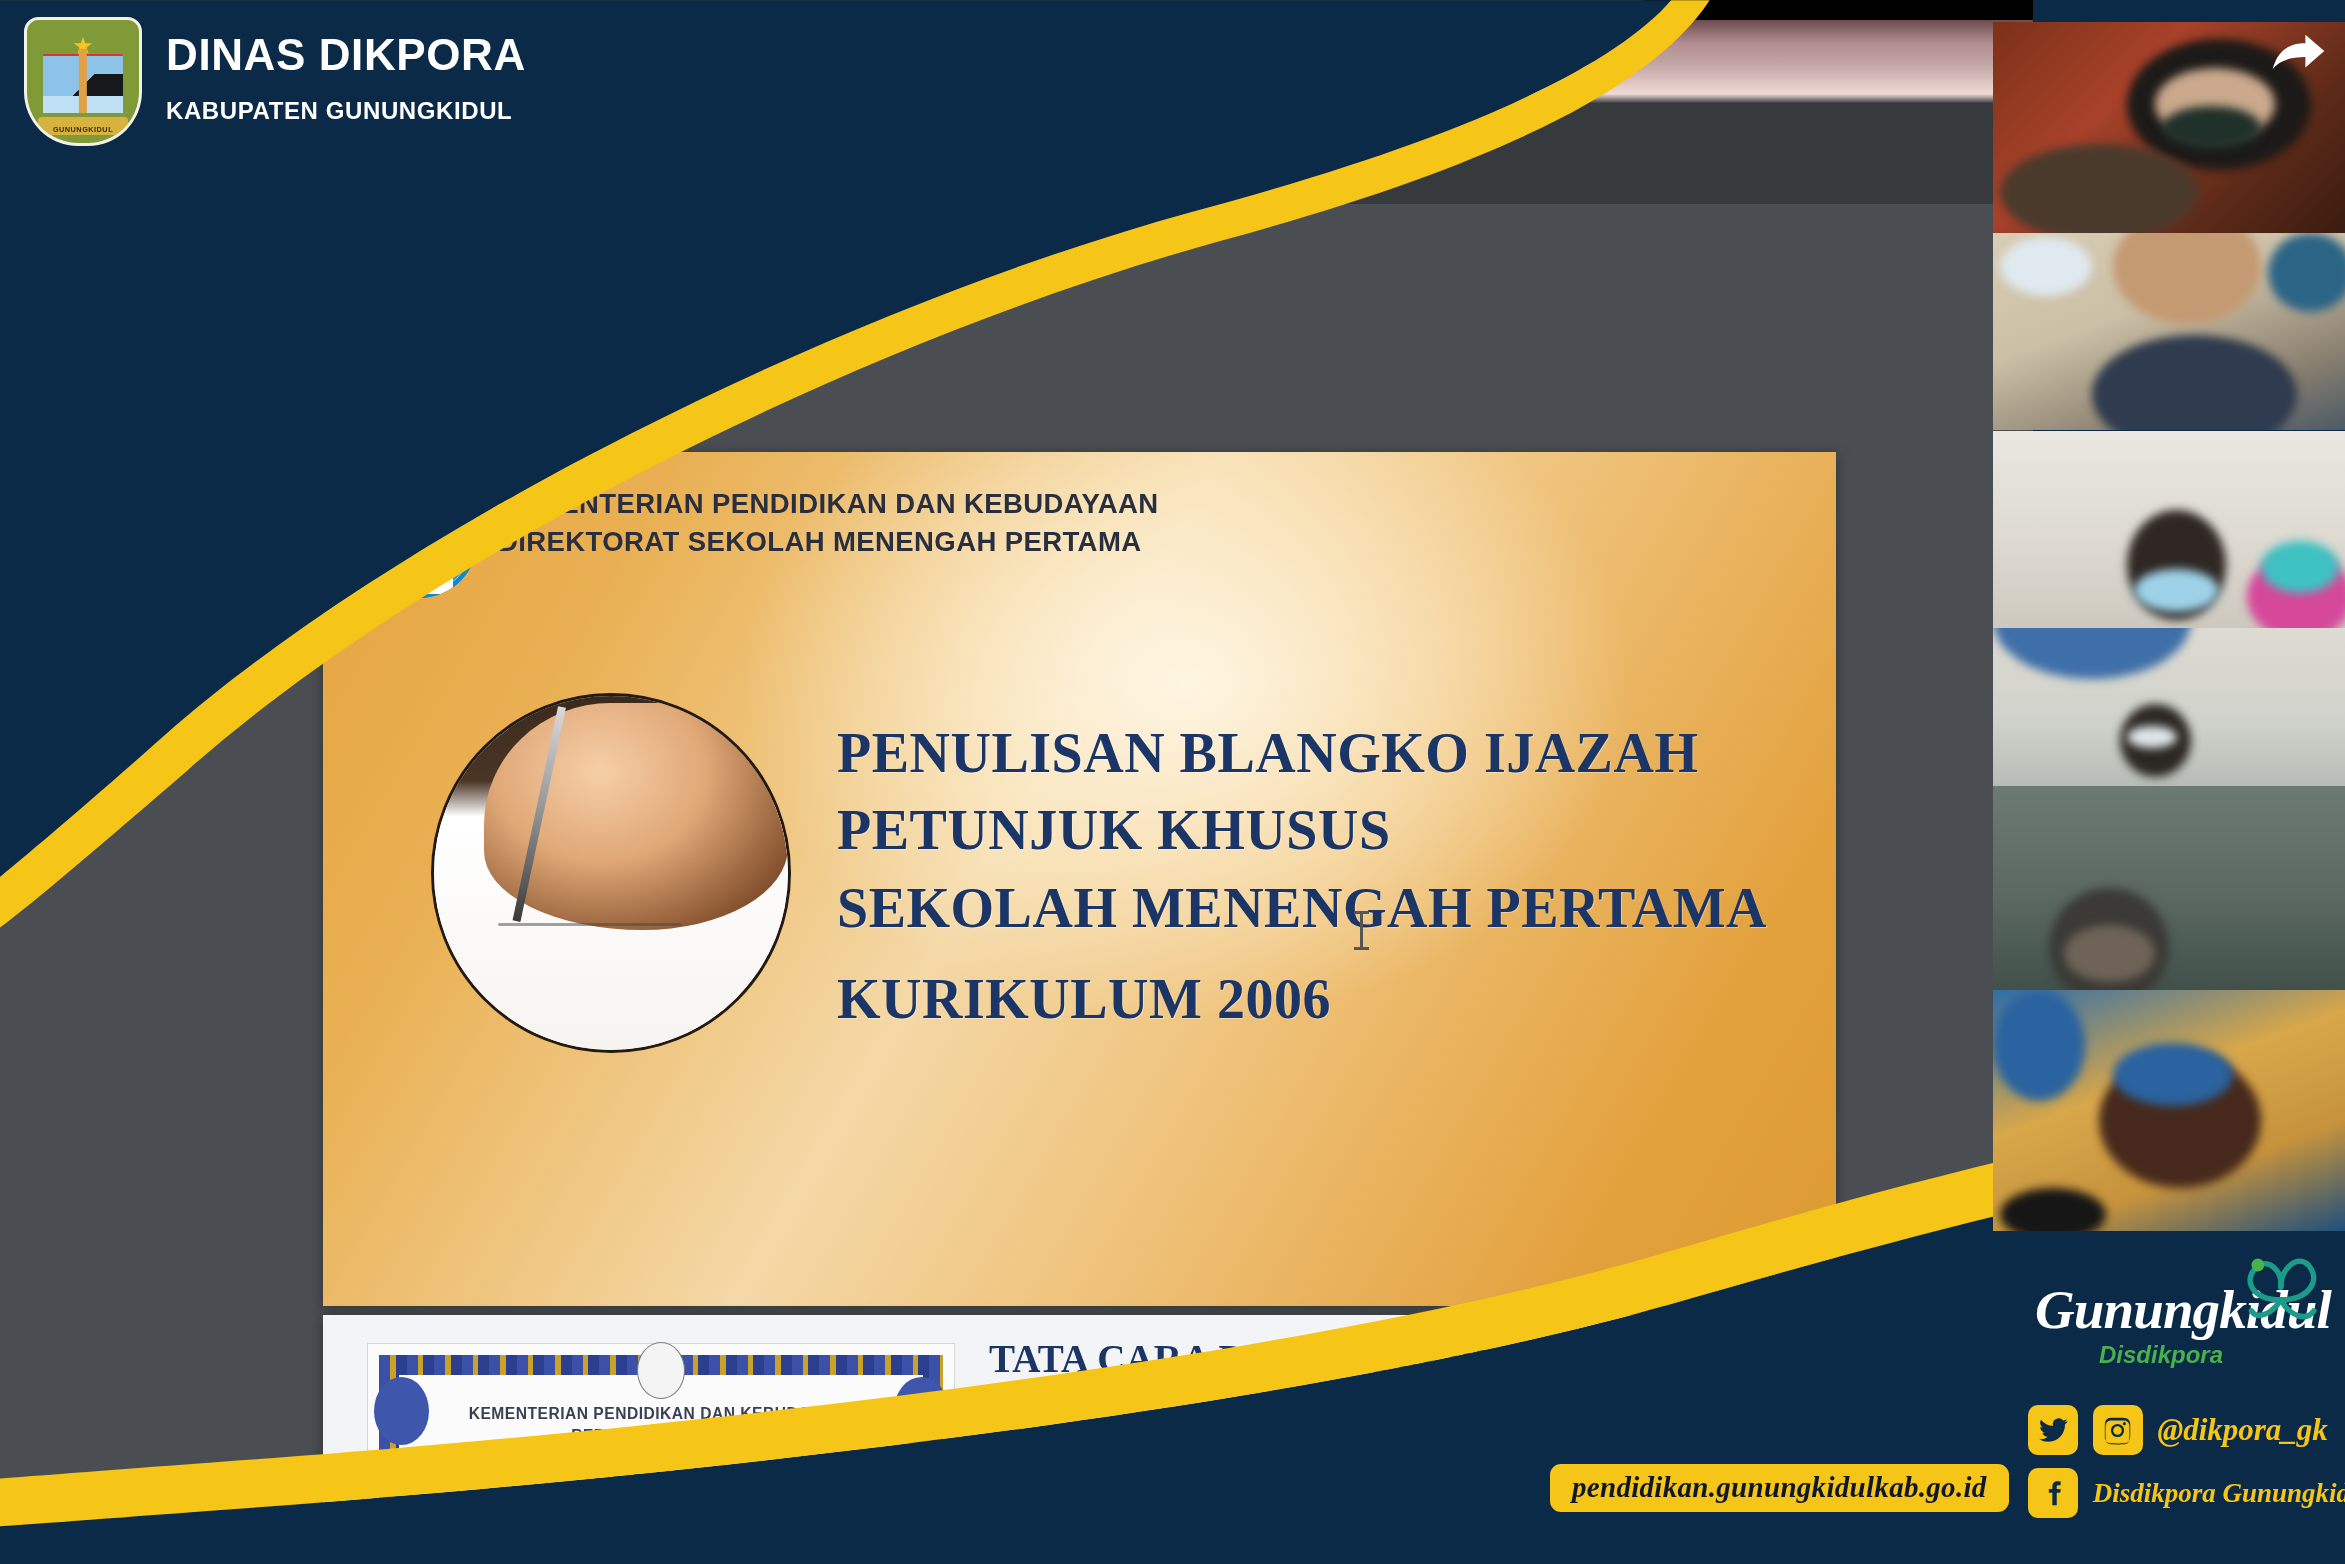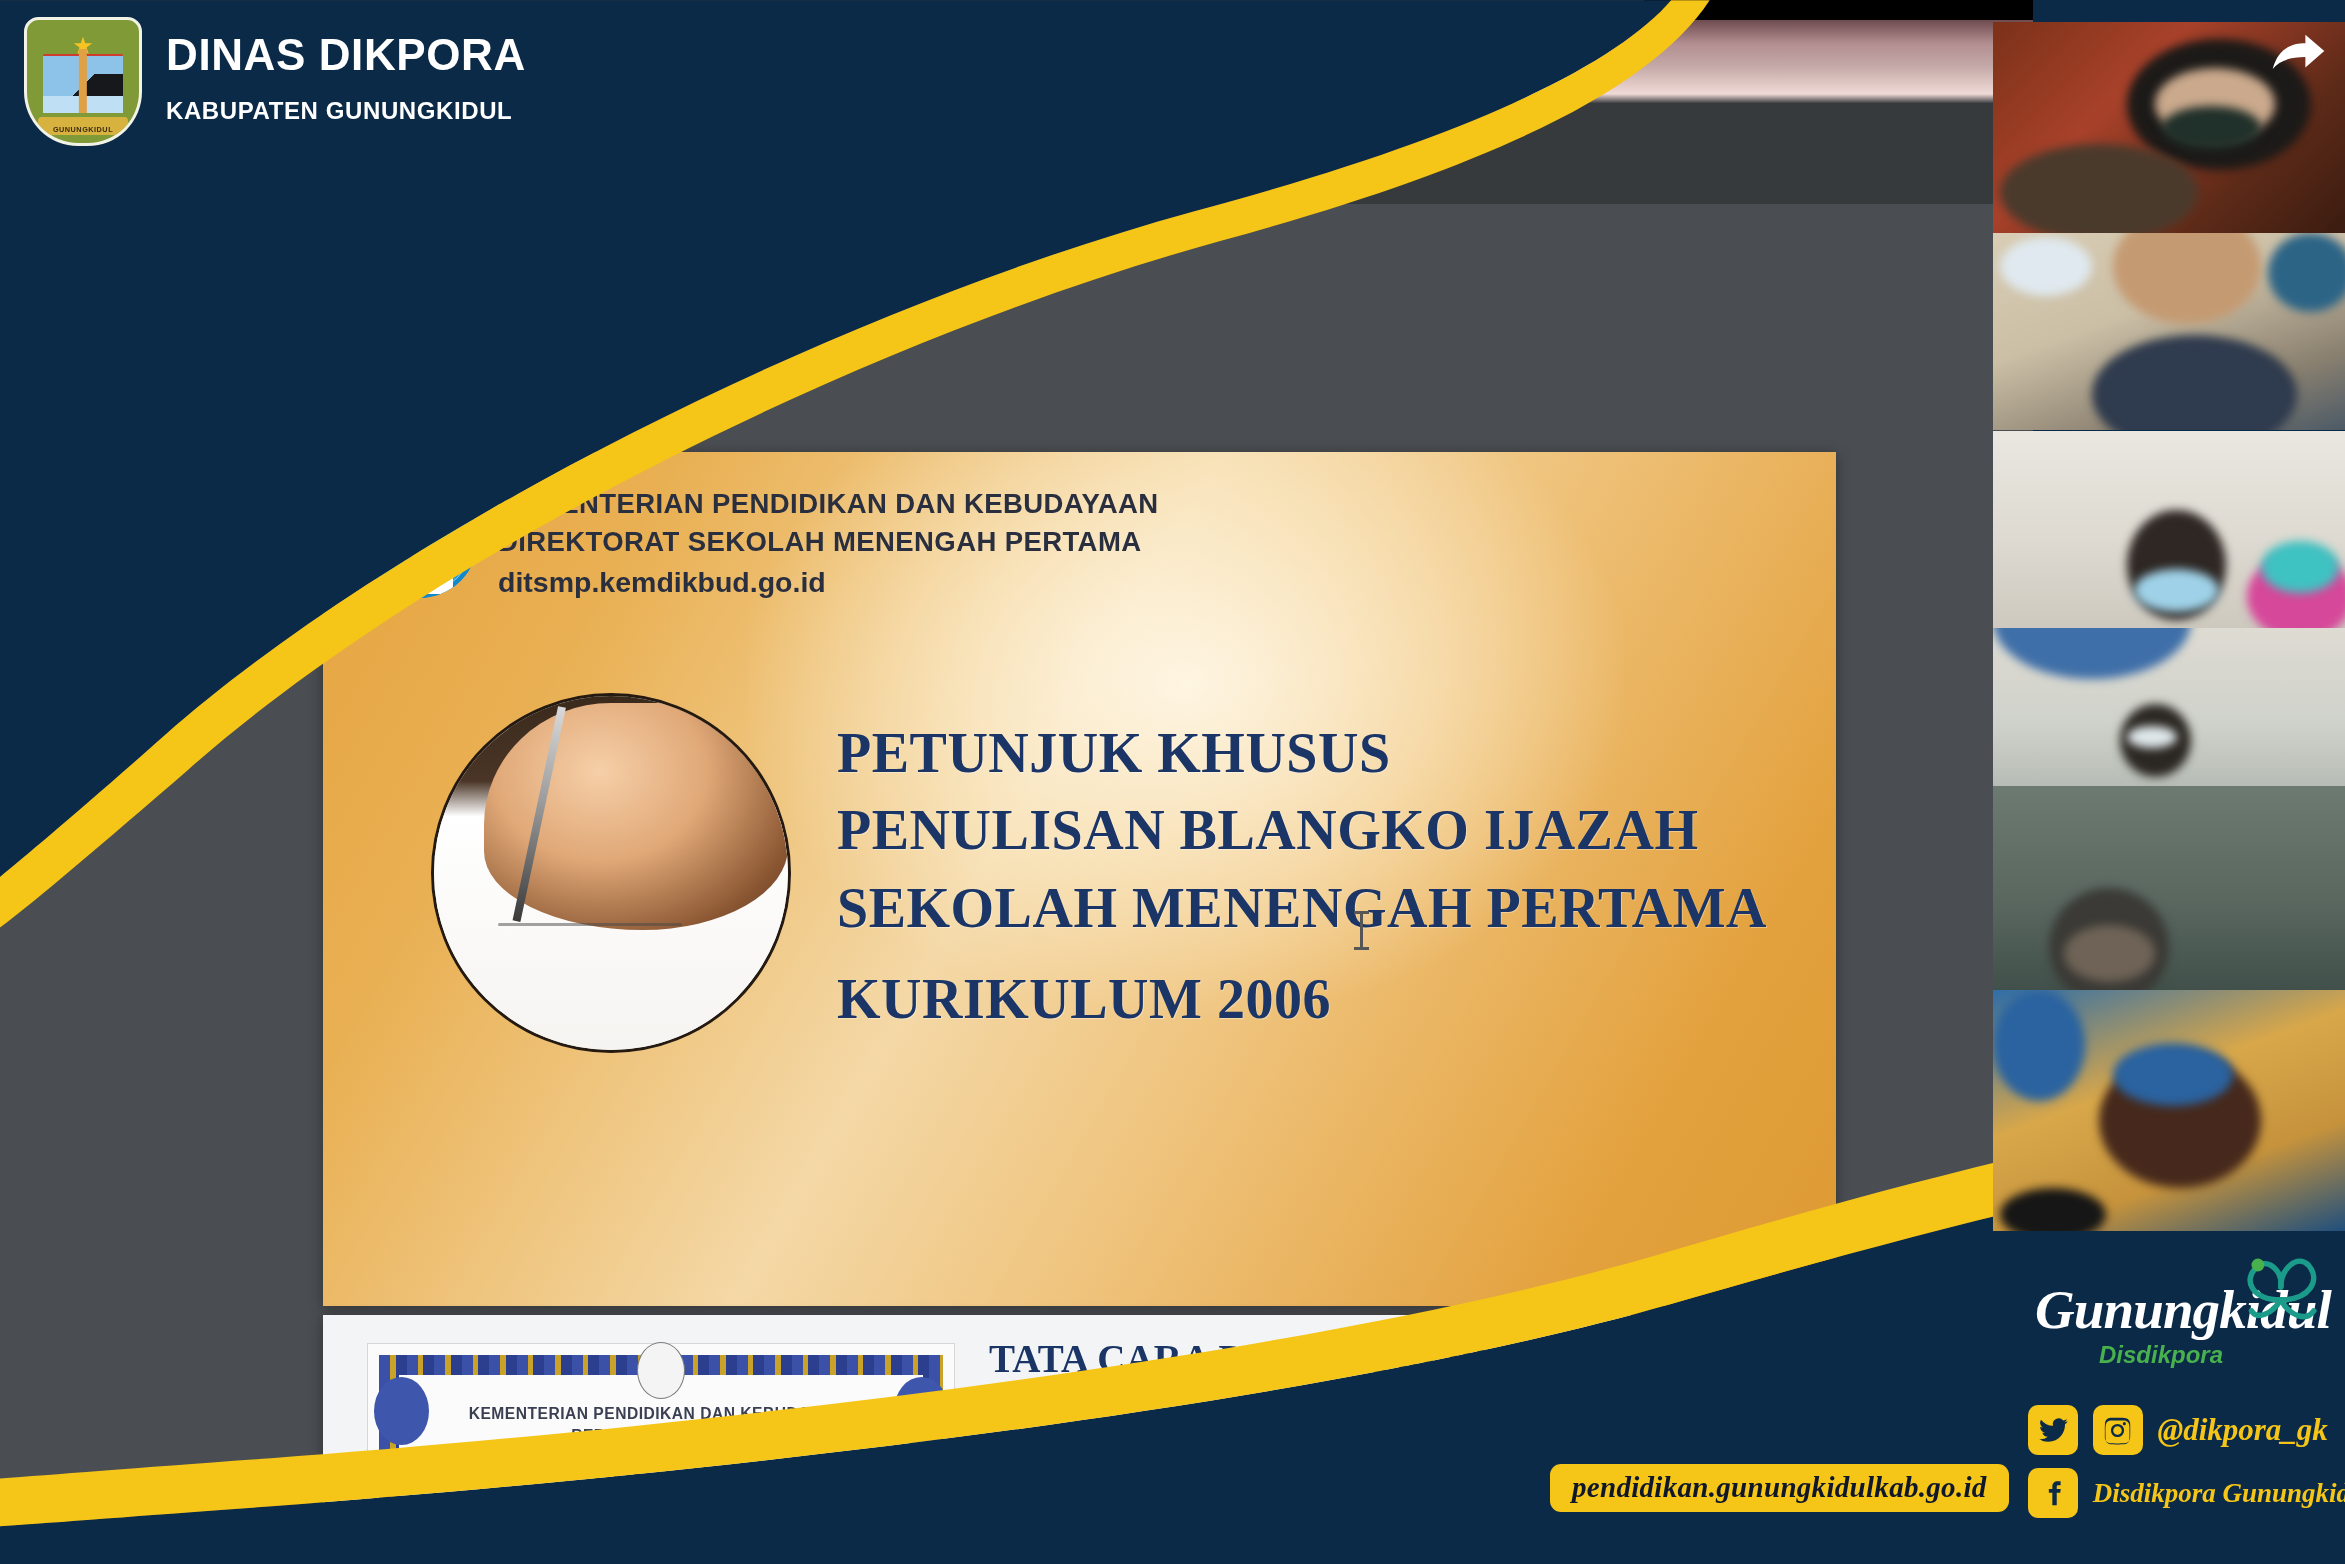--- a/index.html
+++ b/index.html
@@ -329,34 +329,33 @@
         <div class="kemdik-row">
           <div class="tutwuri">
             <div class="ring-text"></div>
             <div class="bird">🦅</div>
             <div class="flame"></div>
             <div class="book"></div>
           </div>
           <div class="kemdik-lines">
             <div class="kemdik-l1">KEMENTERIAN PENDIDIKAN DAN KEBUDAYAAN</div>
             <div class="kemdik-l2">DIREKTORAT SEKOLAH MENENGAH PERTAMA</div>
-            <div class="kemdik-l3">ditsmp.kemdikbud.go.id</div>
           </div>
         </div>
 
         <div class="pen-circle">
           <div class="pen-paper"></div>
           <div class="pen-hand"></div>
           <div class="pen-stick"></div>
           <div class="pen-line"></div>
         </div>
 
         <div class="slide1-title">
+          <div>PENULISAN BLANGKO IJAZAH</div>
           <div>PETUNJUK KHUSUS</div>
-          <div>PENULISAN BLANGKO IJAZAH</div>
           <div>SEKOLAH MENENGAH PERTAMA</div>
           <div class="last">KURIKULUM 2006</div>
         </div>
       </div>
 
       <div class="text-cursor"></div>
 
       <div class="slide2">
 
         <div class="cert">

